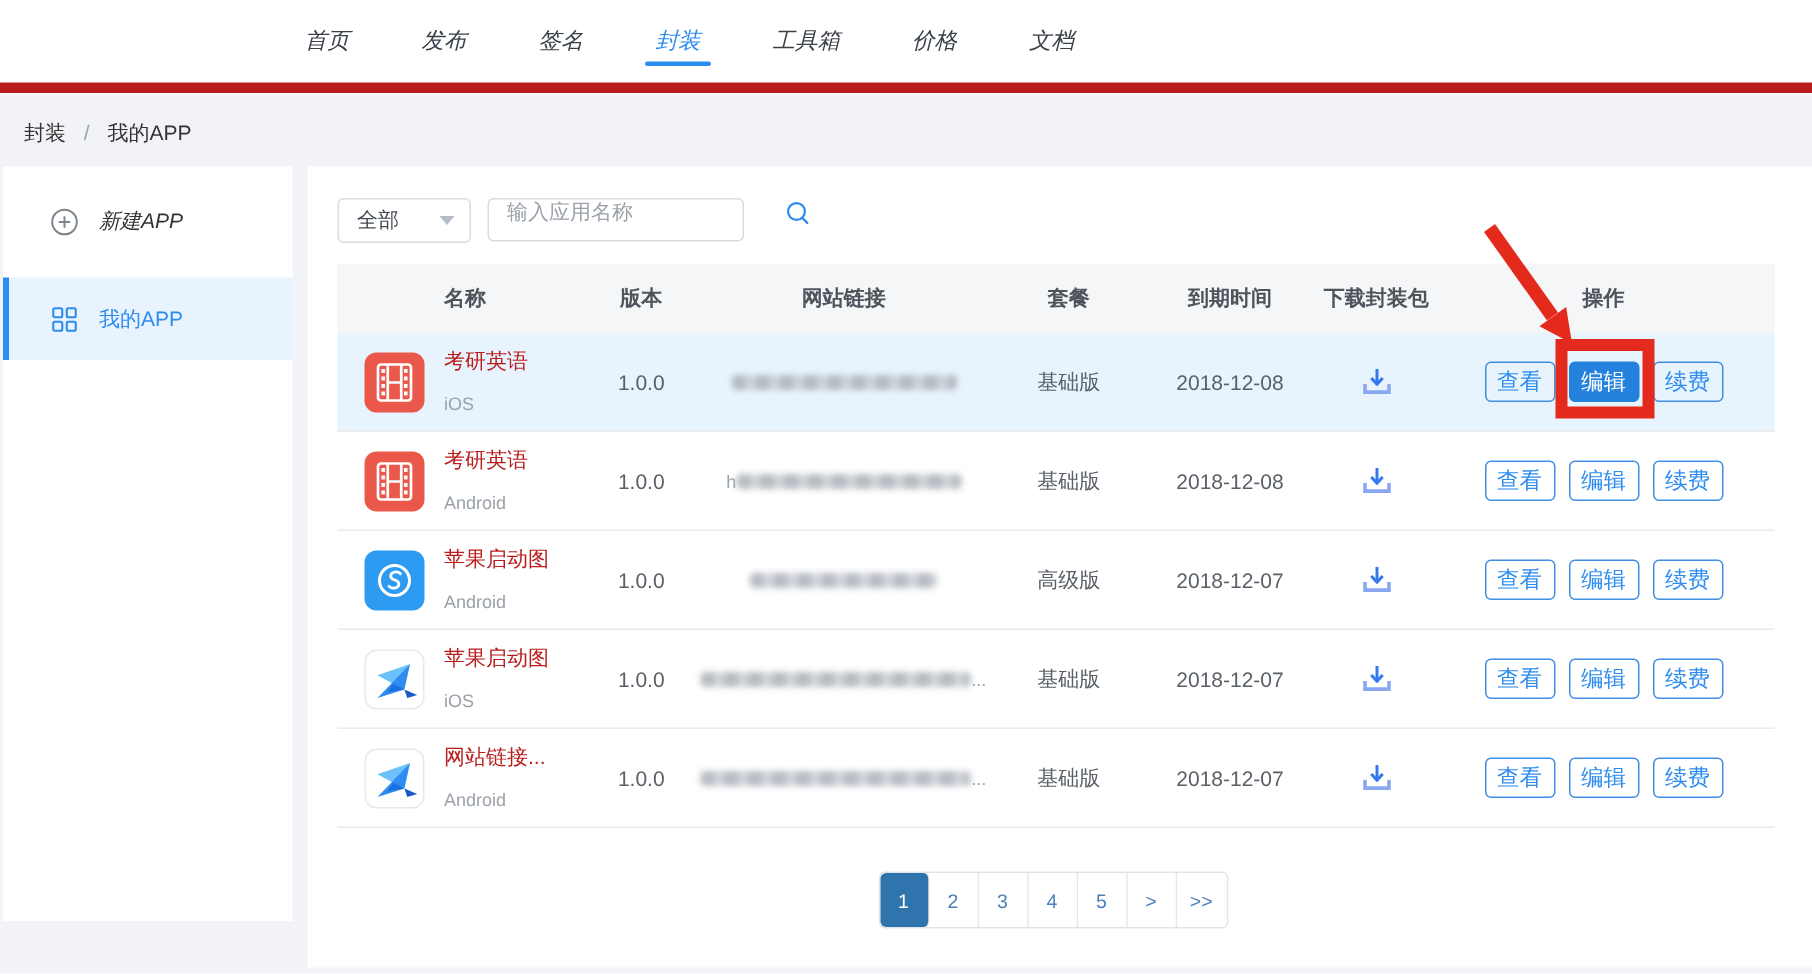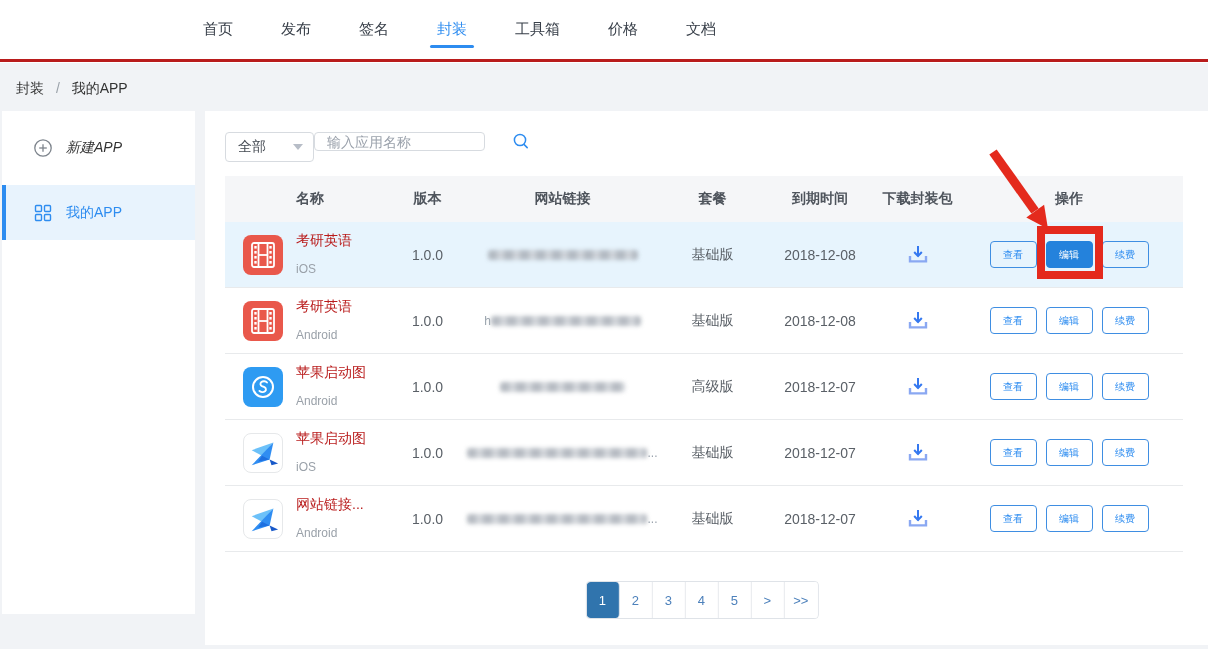--- a/index.html
+++ b/index.html
@@ -1,19 +1,19 @@
 <!DOCTYPE html>
 <html><head>
 <meta charset="utf-8">
 <style>
   * { margin:0; padding:0; box-sizing:border-box; }
   html,body { width:1208px; height:649px; font-family:"Liberation Sans","DejaVu Sans",sans-serif; background:#fff; position:relative; overflow:hidden; }
 
   
-  .topnav { position:absolute; top:0; left:0; width:1208px; height:62px; background:#fff; border-bottom:3px solid #b91c1c; display:flex; align-items:stretch; padding-left:198px; z-index:2; }
+  .topnav { position:absolute; top:0; left:0; width:1208px; height:62px; background:#fff; border-bottom:7px solid #b91c1c; display:flex; align-items:stretch; padding-left:198px; z-index:2;font-style:italic; }
   .nav-item { position:relative; display:flex; align-items:center; padding:0 5px; margin-right:38px; font-size:15px; color:#39404a; cursor:pointer; }
   .nav-item.active { color:#2d8cf0; }
   .nav-item.active::after { content:""; position:absolute; left:-2px; right:-2px; bottom:11px; height:3px; background:#2d8cf0; border-radius:2px; }
 
   
   .page { position:absolute; top:63px; left:0; width:1208px; height:586px; background:#f1f3f6;padding-left:40px; }
 
   .breadcrumb { position:absolute; top:17px; left:16px; font-size:14px; color:#333; }
   .breadcrumb .sep { color:#9aa1a9; margin:0 8px; }
   .breadcrumb .crumb-link { color:#333; cursor:pointer; }
@@ -25,21 +25,21 @@
   .side-item.new { height:74px; padding-left:31px;font-style:italic; }
   .side-item.active { height:55px; padding-left:27px; background:#e8f3fd; border-left:4px solid #2d8cf0; color:#2d8cf0; }
   .side-item .s-icon { width:20px; height:20px; margin-right:13px; display:inline-flex; align-items:center; justify-content:center; }
 
   
   .main { position:absolute; top:48px; left:205px; width:1003px; height:534px; background:#fff; }
 
   .filter-row { position:absolute; top:21px; left:20px; display:flex; }
   .dropdown { width:89px; height:30px; border:1px solid #d7dbe0; border-radius:4px; display:flex; align-items:center; padding:0 10px 0 12px; font-size:14px; color:#444a52; cursor:pointer; background:#fff; }
   .dropdown .caret { margin-left:auto; width:0; height:0; border-left:5px solid transparent; border-right:5px solid transparent; border-top:6px solid #b7bdc7; }
-  .searchbox { width:171px; height:19px; border:1px solid #d7dbe0; border-radius:4px; display:flex; align-items:flex-end; margin-left:0; padding:0 9px 0 0; background:#fff; }
+  .searchbox { width:171px; height:29px; border:1px solid #d7dbe0; border-radius:4px; display:flex; align-items:flex-start; margin-left:11px; padding:0 9px 0 0; background:#fff; }
   .searchbox input { flex:1; border:none; outline:none; font-size:14px; padding:0 4px 0 12px; color:#444; background:transparent; font-family:inherit; }
   .searchbox input::placeholder { color:#9aa1ab; }
 
   
   .table { position:absolute; top:65px; left:20px; width:958px; font-size:14px; }
   .t-head { display:flex; height:46px; align-items:center; background:#f5f6f8; font-weight:bold; color:#4e545c; }
   .t-row { display:flex; height:66px; align-items:center; border-bottom:1px solid #e8eaec; background:#fff; color:#5a6067; }
   .t-row.hl { background:#e7f4fd; }
   .c { display:flex; align-items:center; justify-content:center; text-align:center; }
   .c-name { width:170px; justify-content:flex-start; text-align:left; padding-left:18px; }
@@ -57,21 +57,21 @@
   .nm { display:flex; flex-direction:column; line-height:1.25; }
   .nm .t { color:#b91c1c; font-size:14px; }
   .nm .p { color:#9aa1a9; font-size:12px; margin-top:12px; }
 
   .blur-wrap { display:flex; align-items:center; color:#9aa3ad; font-size:12px; }
   .blur-bar { height:10px; border-radius:3px; background:repeating-linear-gradient(90deg,#aab0b8 0 9px,#c9cdd3 9px 16px); filter:blur(2px); opacity:.85; display:inline-block; }
   .w150 { width:150px; } .w125 { width:125px; } .w180 { width:180px; }
 
   .dl-btn { cursor:pointer; display:inline-flex; }
 
-  .btn { width:47px; height:27px; border:1px solid #3f8ee2; border-radius:4px; background:transparent; color:#2d8cf0; font-size:10px; cursor:pointer; display:inline-flex; align-items:center; justify-content:center; font-family:inherit;text-align:center; }
+  .btn { width:47px; height:27px; border:1px solid #3f8ee2; border-radius:4px; background:transparent; color:#2d8cf0; font-size:15px; cursor:pointer; display:inline-flex; align-items:center; justify-content:center; font-family:inherit;text-align:center; }
   .btn + .btn { margin-left:9px; }
   .btn.primary { background:#2482dc; border-color:#2482dc; color:#fff; }
 
   
   .pager { position:absolute; top:470px; left:50%; transform:translateX(-52%); display:flex; border:1px solid #dfe3e8; border-radius:4px; background:#fff; overflow:hidden; }
   .pg { width:33px; height:36px; display:flex; align-items:center; justify-content:center; font-size:13px; color:#4d81bb; border-right:1px solid #e3e6ea; cursor:pointer; background:#fff; }
   .pg:last-child { border-right:none; }
   .pg.active { background:#3074ad; color:#fff; border-radius:4px; }
 
   

